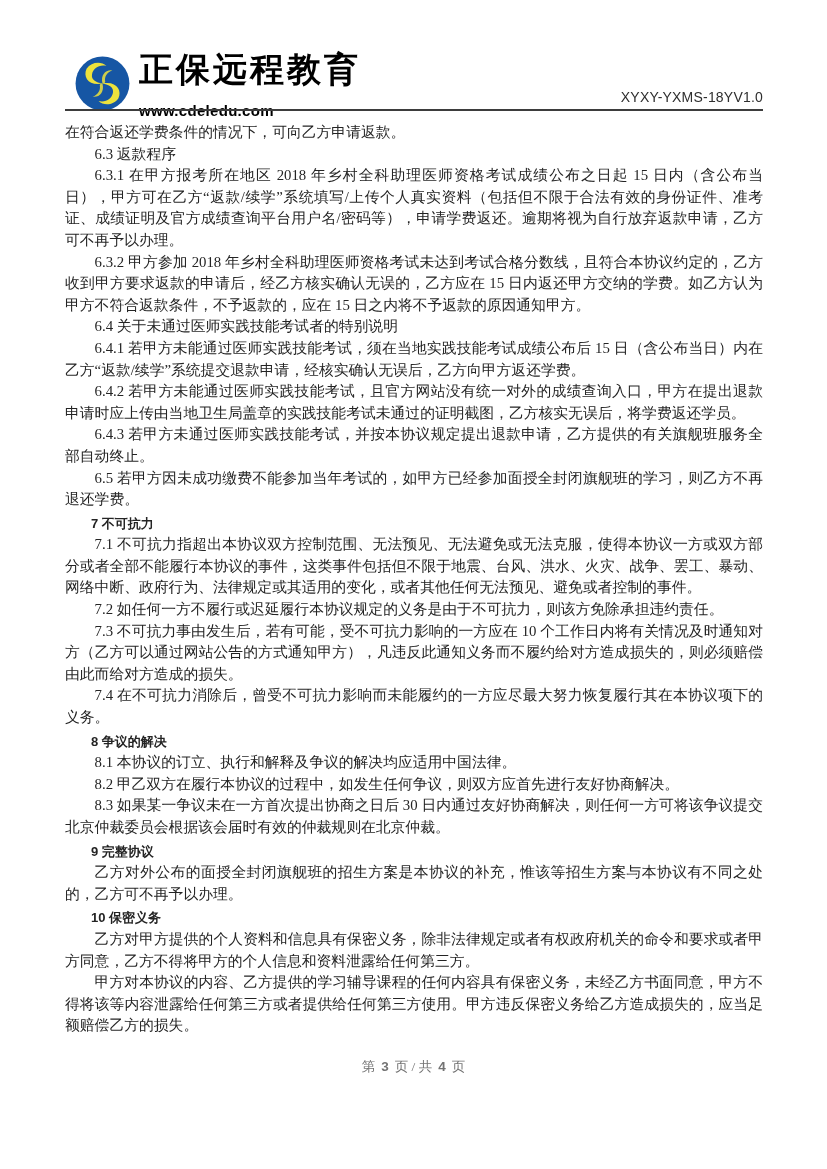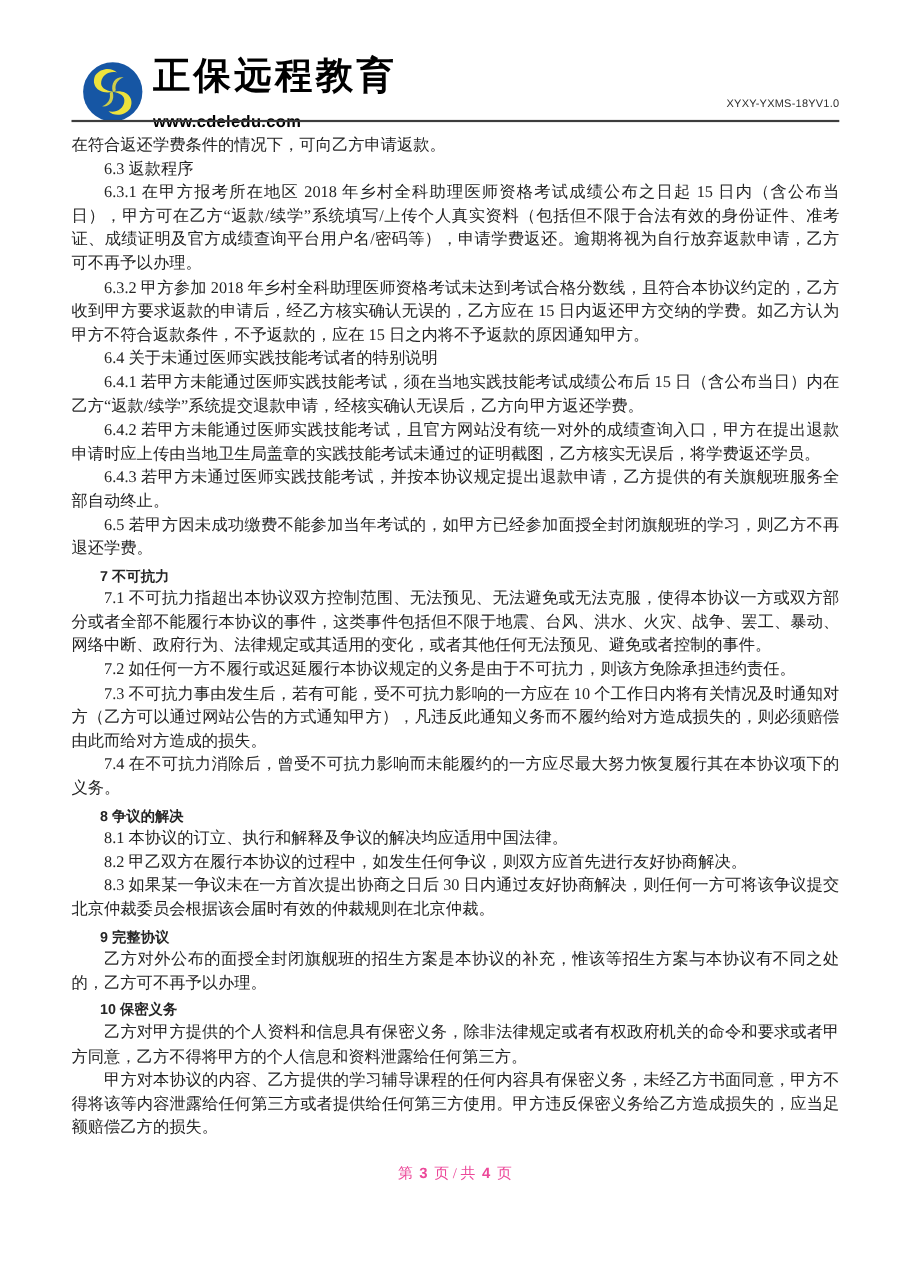--- a/index.html
+++ b/index.html
@@ -27,21 +27,21 @@
     font-size: 34px; font-weight: bold; letter-spacing: 3px;
     line-height: 28px; white-space: nowrap;
   }
   .brand-site {
     font-size: 15px; font-weight: bold; letter-spacing: 0.3px;
     line-height: 20px; margin-top: 18px;
   }
   .doc-code {
     position: absolute; right: 64px; top: 89px;
     font-family: "Liberation Sans", "DejaVu Sans", sans-serif;
-    font-size: 10px; color: #2e2e2e; letter-spacing: 0.2px;
+    font-size: 14px; color: #2e2e2e; letter-spacing: 0.2px;
   }
   .header-rule {
     position: absolute; left: 65px; right: 64px; top: 109px;
     height: 2px; background: #3d3d3d;
   }
 
   
   .content {
     position: absolute; left: 65px; top: 122px; width: 698px;
     font-size: 14.8px; line-height: 21.6px;
@@ -54,21 +54,21 @@
     font-weight: bold;
     font-family: "Liberation Sans", "DejaVu Sans", sans-serif;
     font-size: 13px;
     margin-top: 2px;
   }
 
   
   .footer {
     position: absolute; left: 0; right: 0; top: 1058px;
     text-align: center;
-    font-size: 13.5px; color: #ec4899;
+    font-size: 13.5px; color: #737373;
   }
   .footer .pg-num {
     font-weight: bold;
     font-family: "Liberation Sans", "DejaVu Sans", sans-serif;
     margin: 0 5px;
   }
   .footer .pg-txt { margin: 0 1px; }
 </style>
 </head>
 <body>

